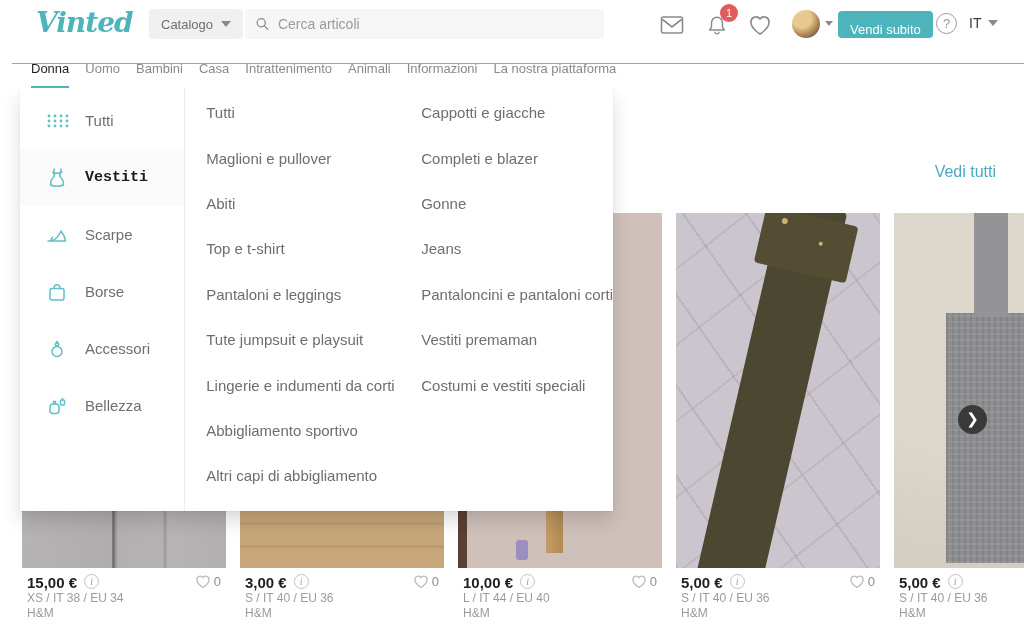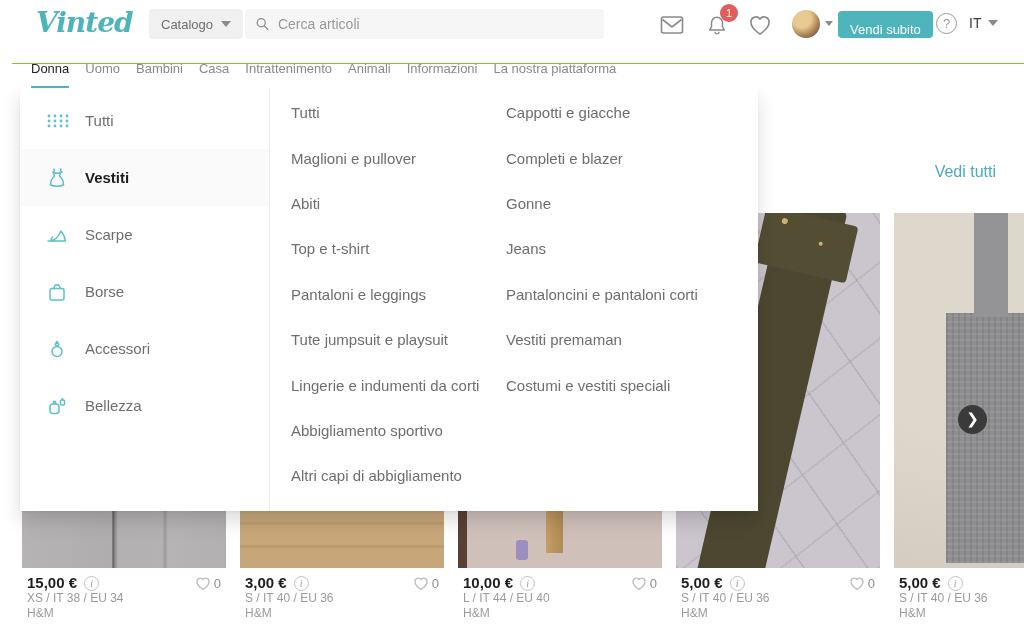--- a/index.html
+++ b/index.html
@@ -42,26 +42,26 @@
   
   .nav { position:absolute; left:0; top:48px; width:1024px; height:40px; background:#fff; z-index:25;
     display:flex; align-items:center; padding-left:31px; gap:16px; }
   .nav-item { font-size:13px; color:#8a8a8a; cursor:pointer; position:relative; height:40px;
     display:flex; align-items:center; }
   .nav-item.active { color:#1f1f1f; }
   .nav-item.active::after { content:""; position:absolute; left:0; right:0; bottom:0; height:2px;
     background:#4cb4ba; }
 
   
-  .mega { position:absolute; left:20px; top:88px; width:738px; height:423px; background:#fff;
+  .mega { position:absolute; left:20px; top:88px; width:593px; height:423px; background:#fff;
     z-index:20; box-shadow:0 10px 18px rgba(0,0,0,.14), 0 1px 2px rgba(0,0,0,.06); display:flex; }
   .mega-side { width:250px; border-right:1px solid #ececec; padding-top:4px; }
   .side-item { height:57px; display:flex; align-items:center; gap:16px; padding-left:25px;
     font-size:15px; color:#6e6e6e; cursor:pointer; }
-  .side-item.active { color:#1c1c1c; font-weight:bold; background:#fafafa; }
+  .side-item.active { color:#1c1c1c; font-weight:bold; background:#fafafa;font-family:Liberation Mono, monospace; }
   .side-item svg { flex:0 0 24px; }
   .mega-cols { flex:1; display:flex; padding-top:2px; }
   .mcol { display:flex; flex-direction:column; }
   .mcol.c1 { width:236px; padding-left:21px; }
   .mcol.c2 { padding-left:0; }
   .mitem { height:45.4px; display:flex; align-items:center; font-size:15px; color:#6e6e6e;
     cursor:pointer; white-space:nowrap; }
 
   
   .see-all { position:absolute; right:28px; top:163px; font-size:16px; color:#4aa9c6; cursor:pointer;
@@ -100,21 +100,21 @@
     repeating-linear-gradient(90deg, rgba(0,0,0,.08) 0 2px, transparent 2px 6px), #8e8d90; }
   .pinafore::before { content:""; position:absolute; left:28px; top:-100px; width:34px; height:104px;
     background:#949396; }
   .pinafore::after { content:""; position:absolute; left:84px; top:-64px; width:22px; height:68px;
     background:#8a898c; transform:rotate(8deg); }
   .next-btn { position:absolute; left:958px; top:405px; width:29px; height:29px; border-radius:50%;
     background:#3a3a3a; color:#fff; border:none; z-index:4; font-size:15px; display:flex;
     align-items:center; justify-content:center; cursor:pointer; padding-bottom:2px; }
 
   .card-info { padding:6px 5px 0 5px; }
-  .price-row { display:flex; align-items:flex-end; gap:7px; }
+  .price-row { display:flex; align-items:flex-start; gap:7px; }
   .price { font-size:15px; font-weight:bold; color:#1f1f1f; }
   .info-icon { width:15px; height:15px; border:1px solid #c2c2c2; border-radius:50%; color:#9a9a9a;
     font-size:10px; display:flex; align-items:center; justify-content:center;
     font-family:"Liberation Serif", serif; font-style:italic; }
   .likes { margin-left:auto; display:flex; align-items:center; gap:3px; color:#8f8f8f; font-size:13px;
     cursor:pointer; }
   .meta { font-size:12px; color:#9b9b9b; margin-top:0; line-height:1.25; }
 </style>
 </head>
 <body>

